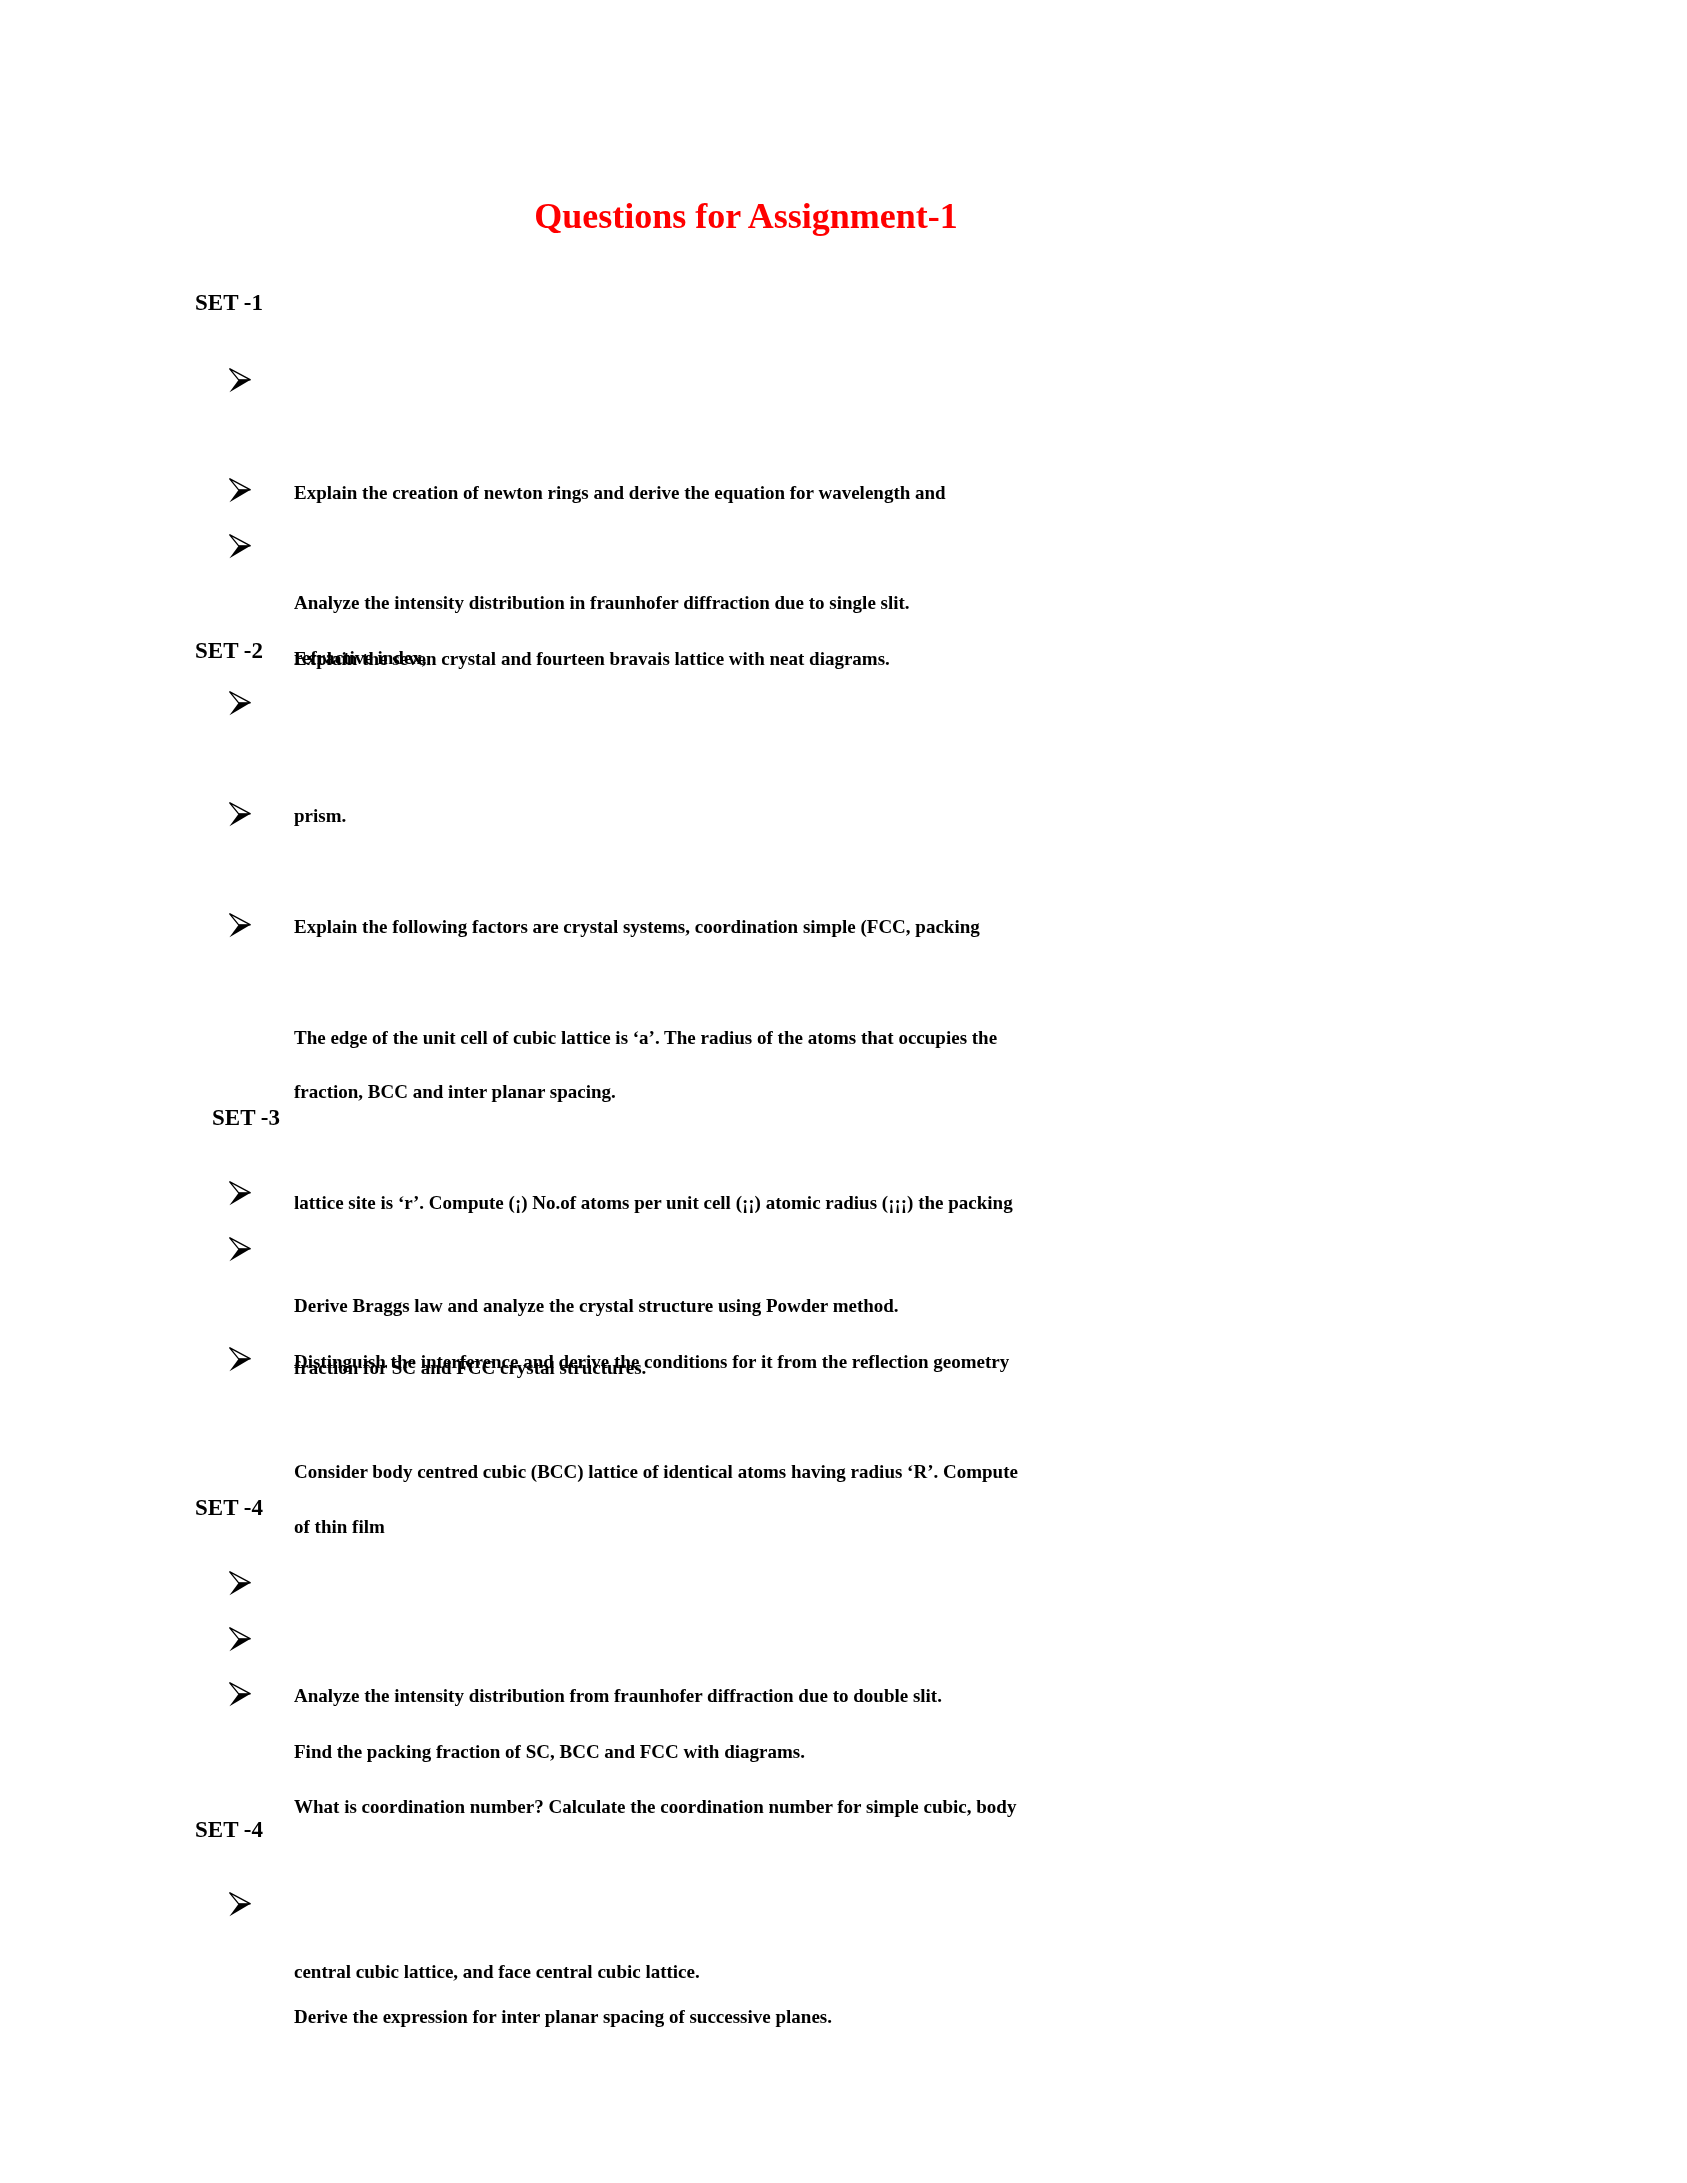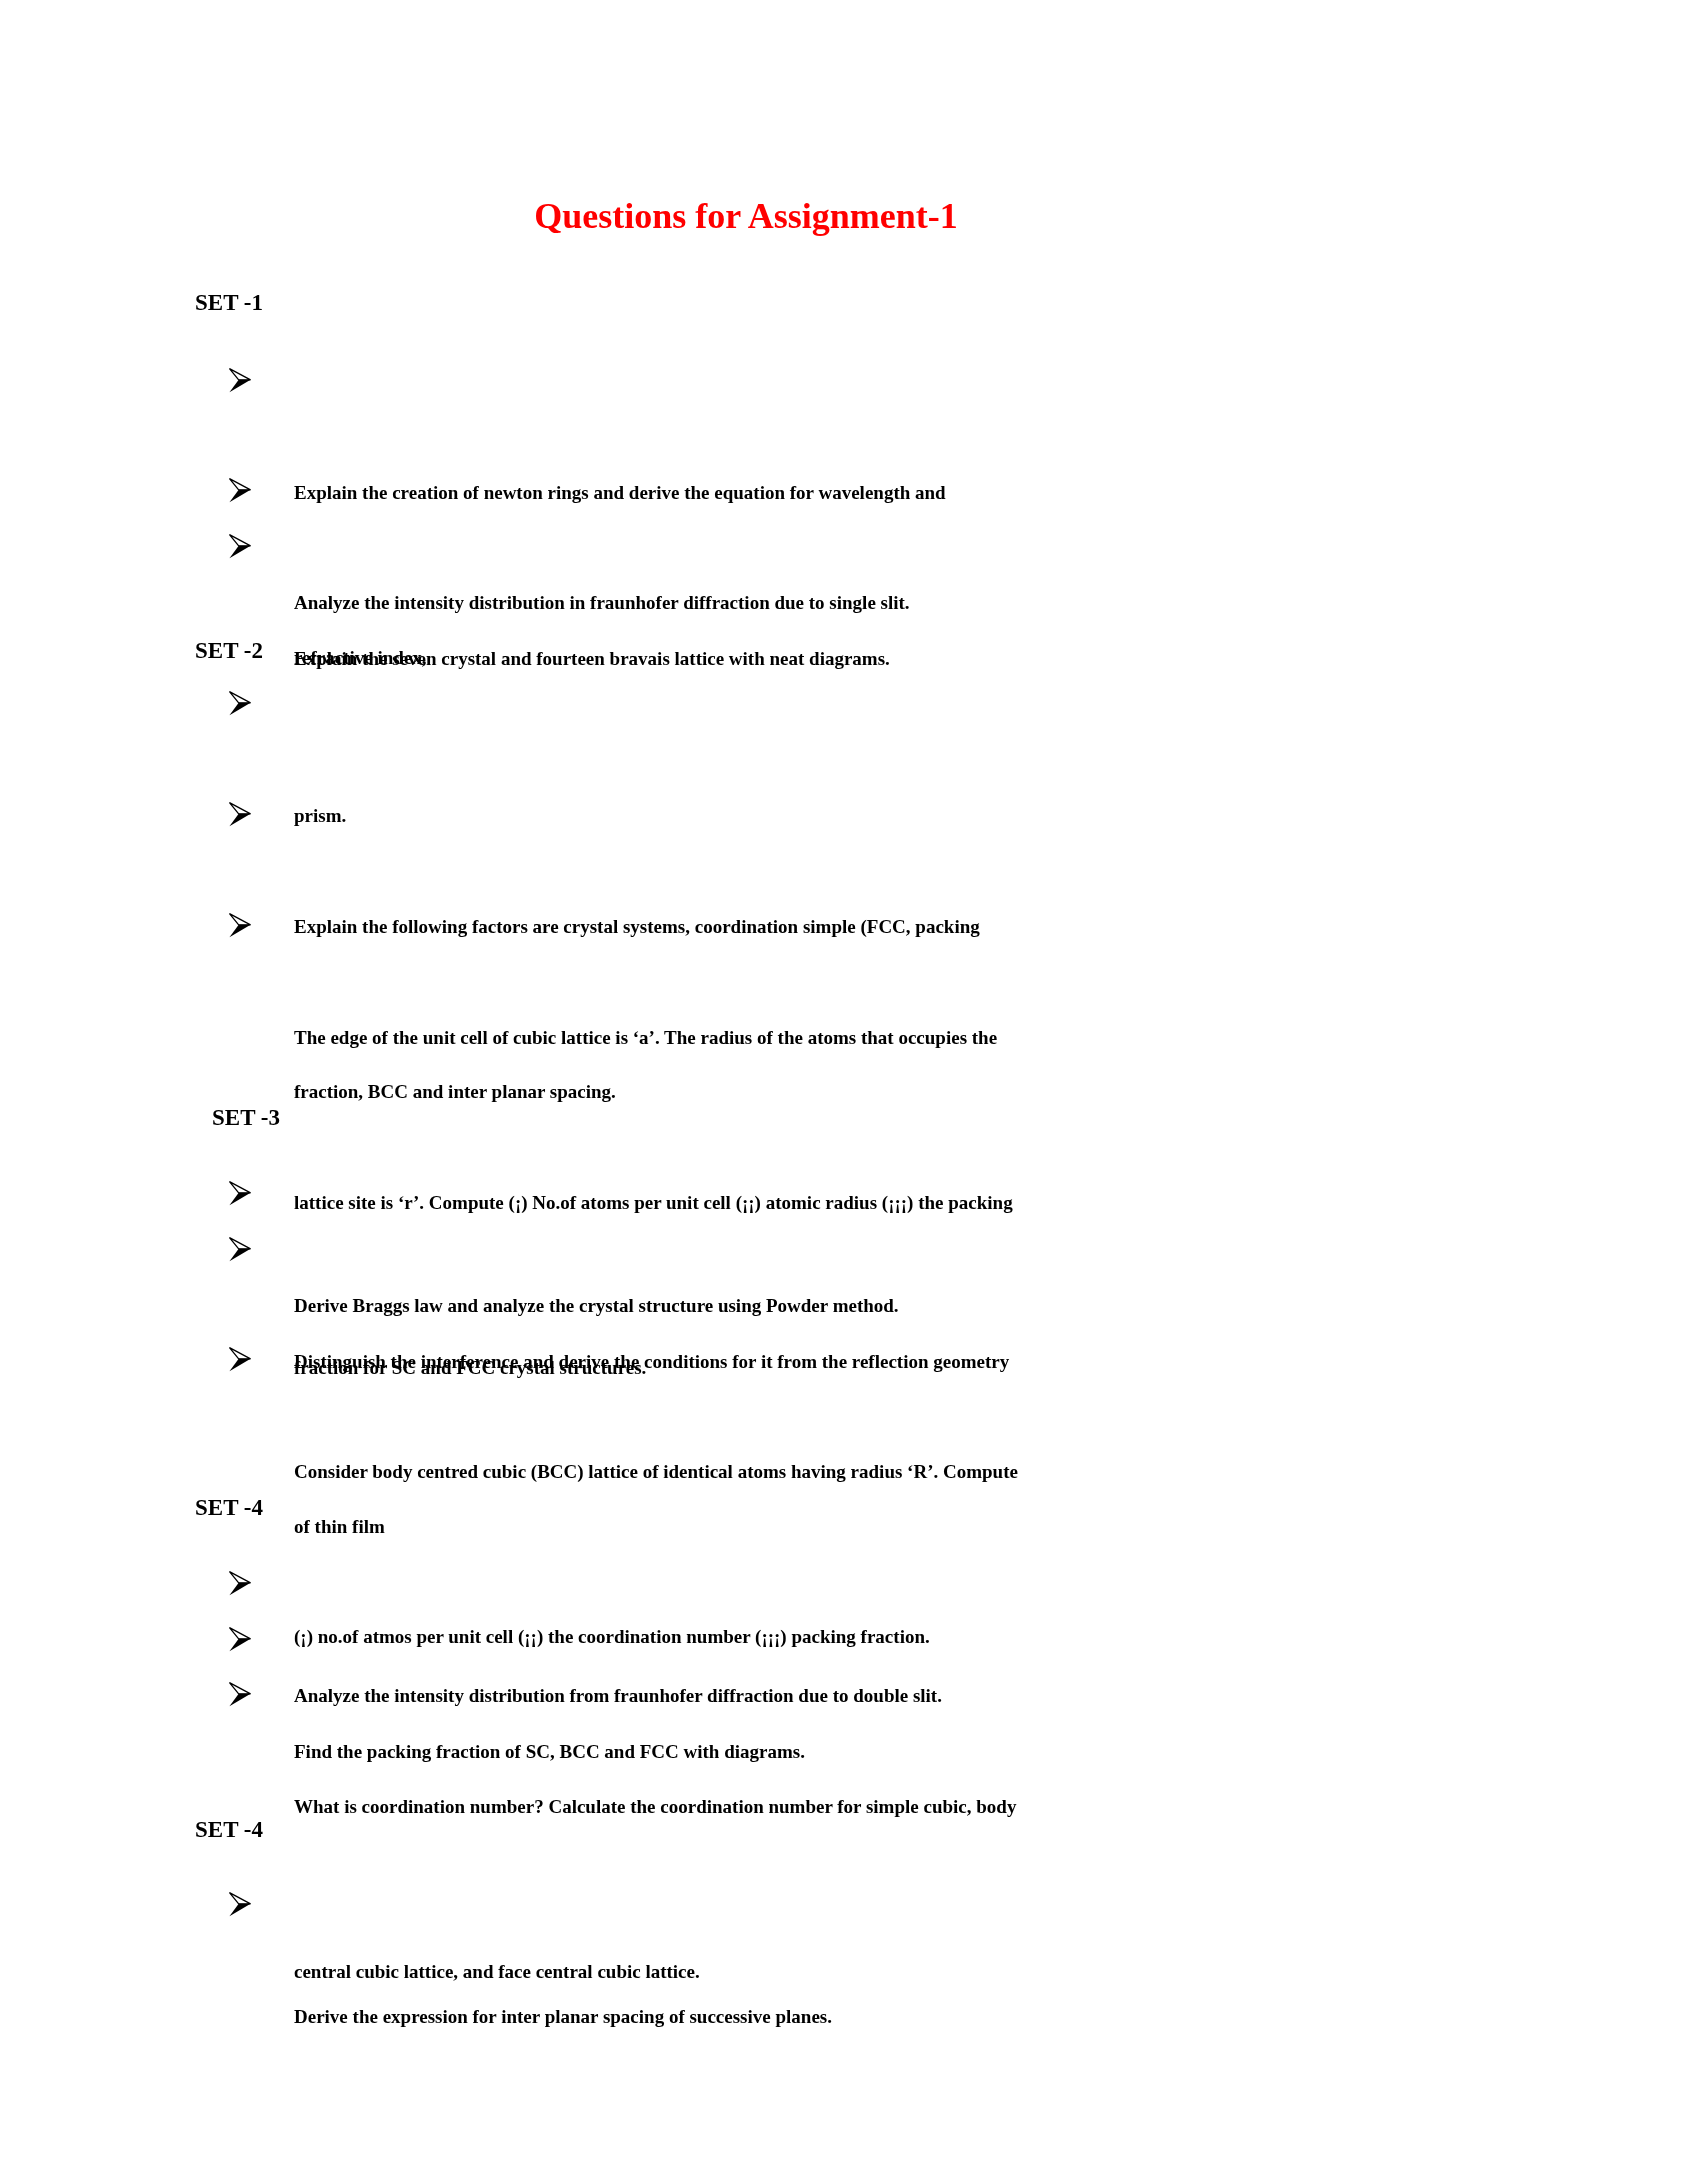--- a/index.html
+++ b/index.html
@@ -121,21 +121,20 @@
   </div>
   <div class="item" style="top:1334px;">
     <span class="bullet" style="top:12.6px;">
         <svg width="24" height="25" viewBox="0 0 36 38">
           <path d="M2 1 L34 18 L16 18 Z" fill="#fff" stroke="#000" stroke-width="2"></path>
           <path d="M16 18 L34 18 L2 37 Z" fill="#000"></path>
         </svg>
       </span>
     <div class="item-text">
       <span class="line">Consider body centred cubic (BCC) lattice of identical atoms having radius ‘R’. Compute</span>
-      <span class="line">(¡) no.of  atmos per unit cell (¡¡) the coordination number (¡¡¡) packing fraction.</span>
     </div>
   </div>
 
   <div class="set-heading" style="left:195px; top:1491px;">SET -4</div>
   <div class="item" style="top:1558px;">
     <span class="bullet" style="top:12.6px;">
         <svg width="24" height="25" viewBox="0 0 36 38">
           <path d="M2 1 L34 18 L16 18 Z" fill="#fff" stroke="#000" stroke-width="2"></path>
           <path d="M16 18 L34 18 L2 37 Z" fill="#000"></path>
         </svg>

